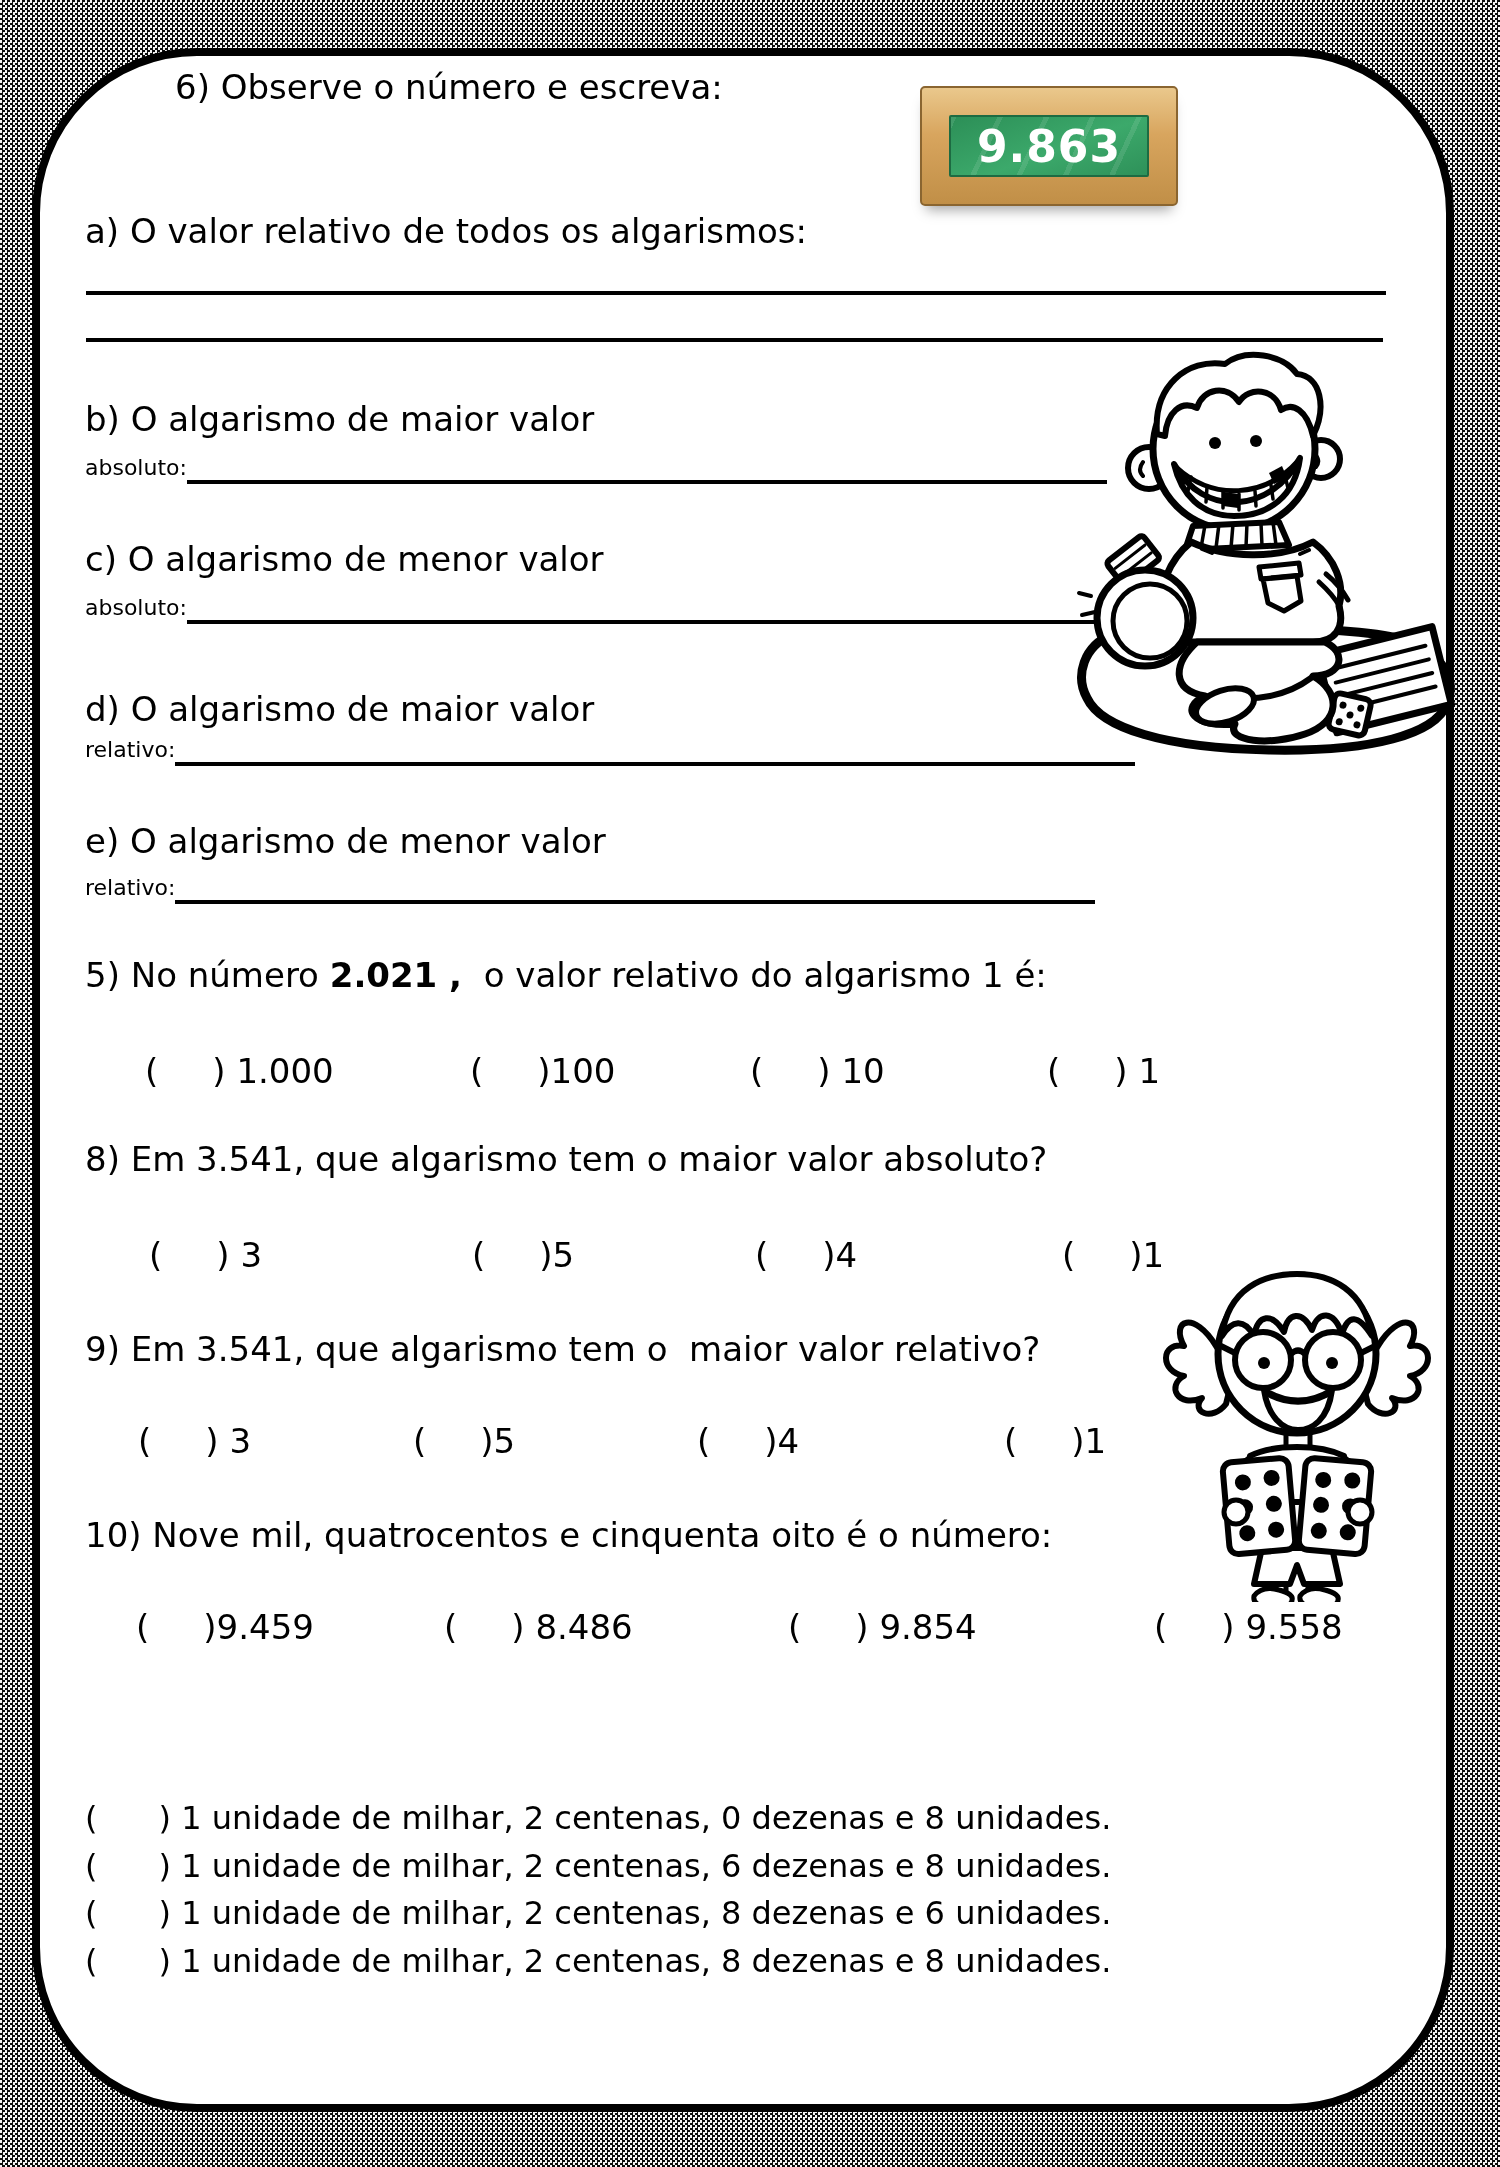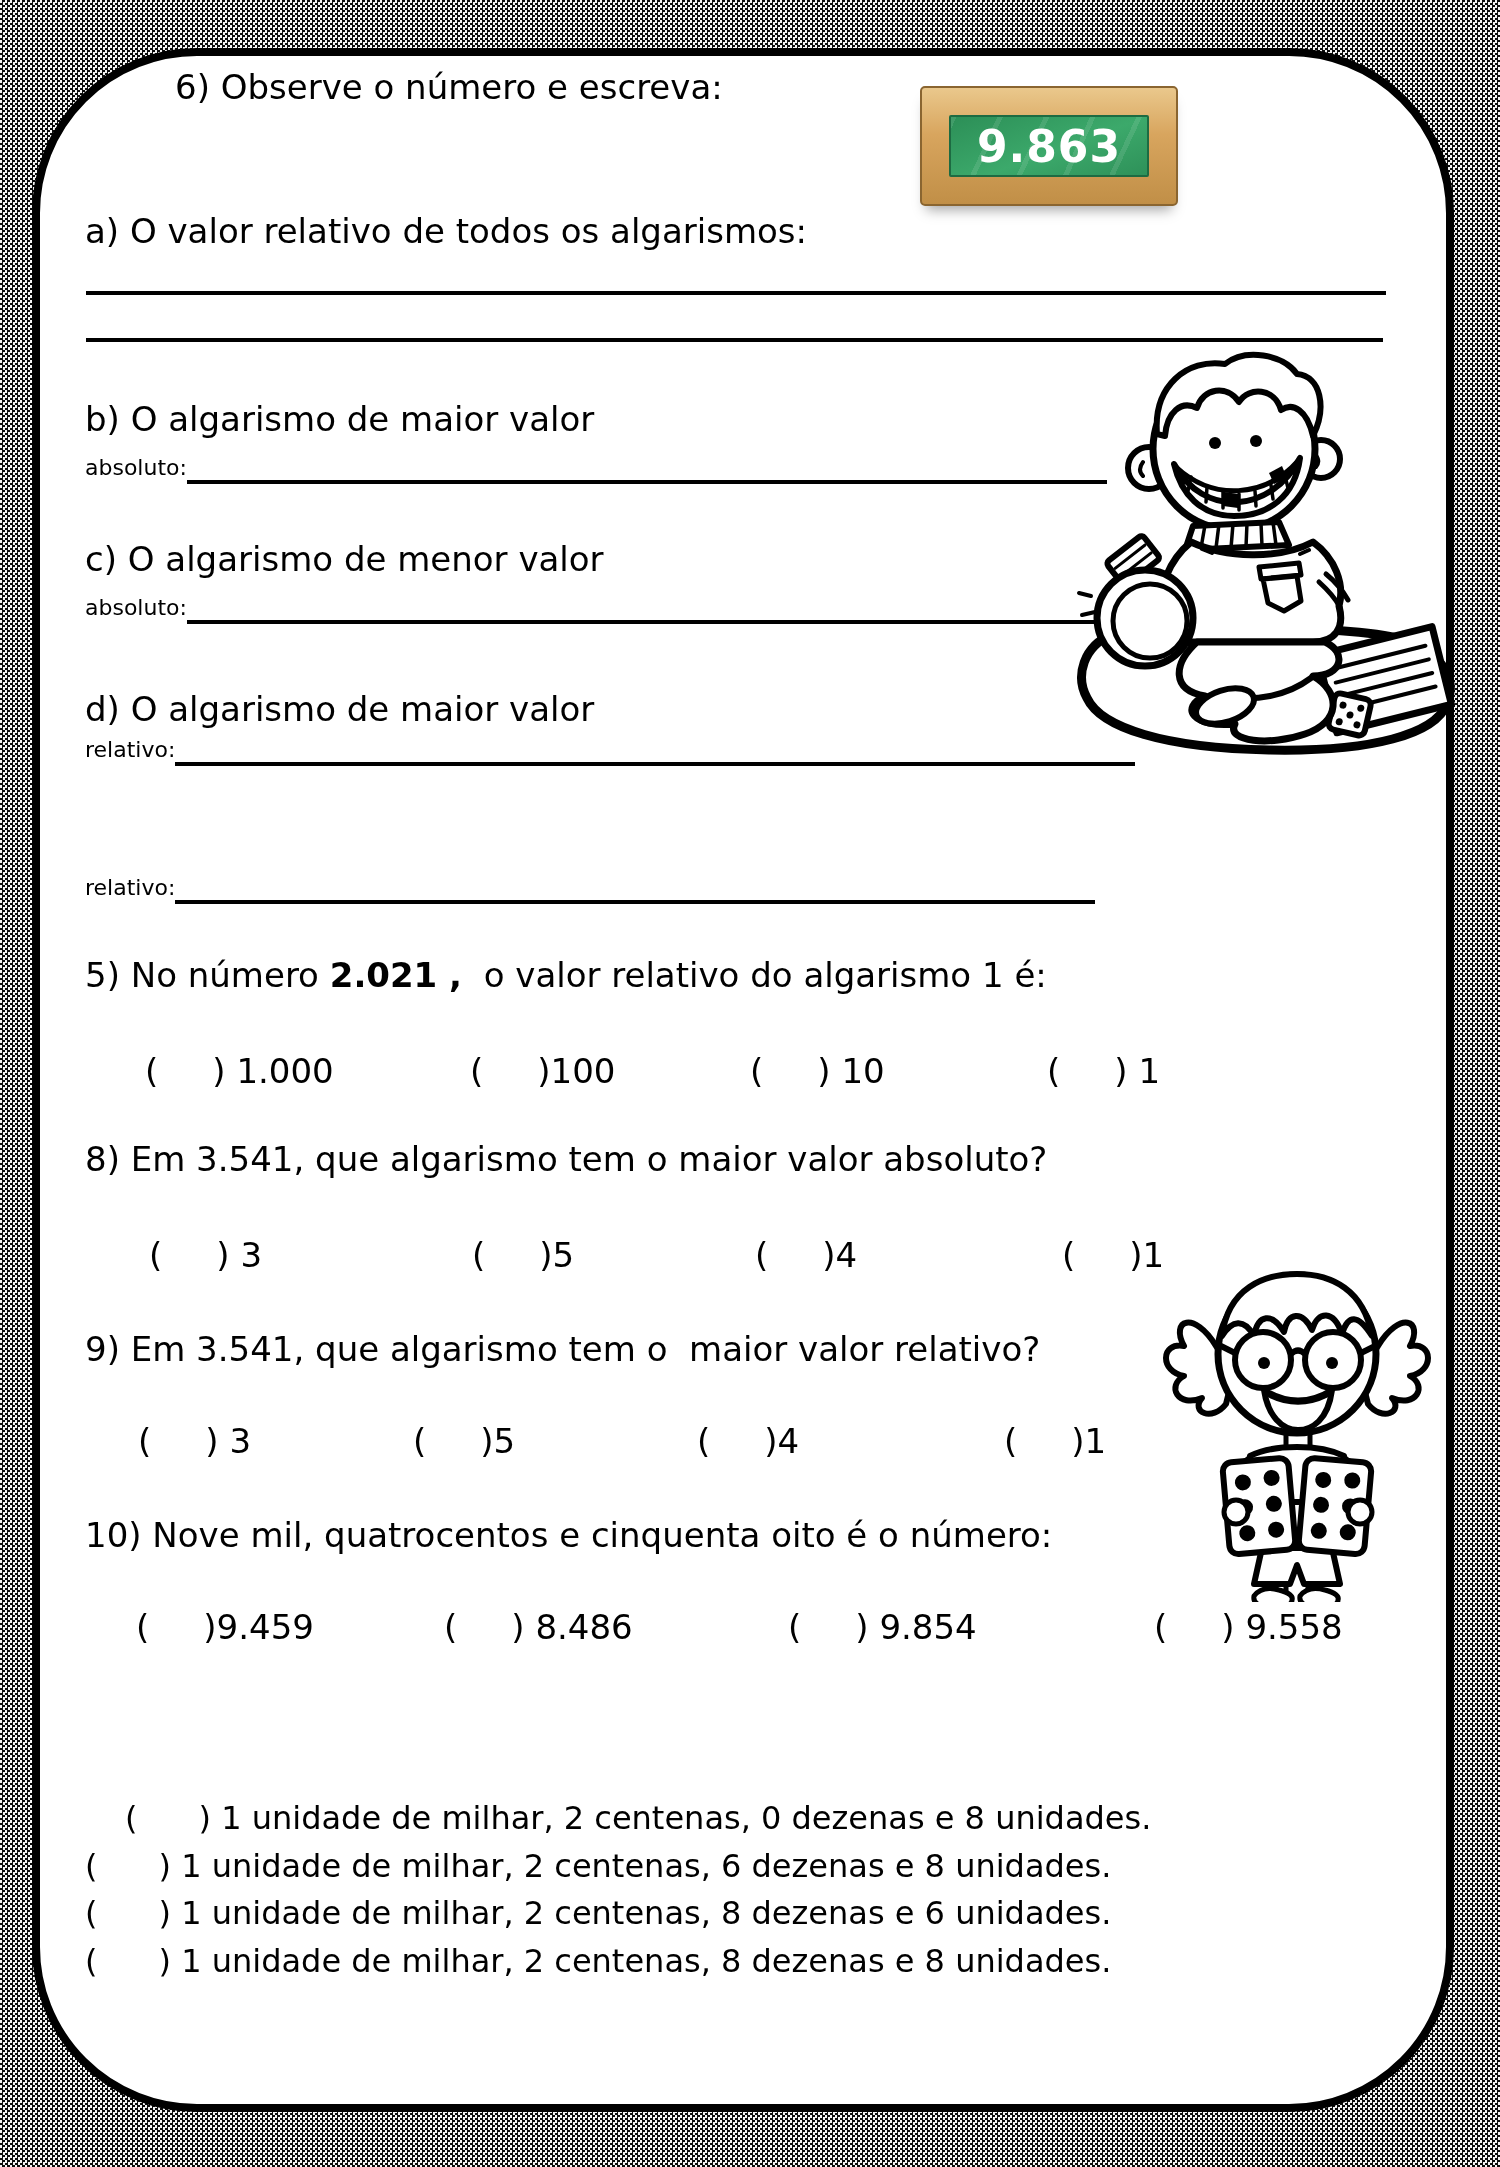--- a/index.html
+++ b/index.html
@@ -70,20 +70,21 @@
     <span class="lbl">absoluto:</span>
     <span class="blank"></span>
   </div>
 
   <div class="txt" style="left:85px;top:688px;">d) O algarismo de maior valor</div>
   <div class="fillrow" style="left:85px;top:730px;width:1050px;">
     <span class="lbl">relativo:</span>
     <span class="blank"></span>
   </div>
 
+  <div class="txt" style="left:85px;top:820px;">e) O algarismo de menor valor</div>
   <div class="fillrow" style="left:85px;top:868px;width:1010px;">
     <span class="lbl">relativo:</span>
     <span class="blank"></span>
   </div>
 
   <div class="txt" style="left:85px;top:954px;"><span>5) No número </span><span class="b">2.021 ,</span><span>  o valor relativo do algarismo 1 é:</span></div>
   <div class="opt" style="left:145px;top:1050px;">(     ) 1.000</div>
   <div class="opt" style="left:470px;top:1050px;">(     )100</div>
   <div class="opt" style="left:750px;top:1050px;">(     ) 10</div>
   <div class="opt" style="left:1047px;top:1050px;">(     ) 1</div>
@@ -99,21 +100,21 @@
   <div class="opt" style="left:413px;top:1420px;">(     )5</div>
   <div class="opt" style="left:697px;top:1420px;">(     )4</div>
   <div class="opt" style="left:1004px;top:1420px;">(     )1</div>
 
   <div class="txt" style="left:85px;top:1514px;">10) Nove mil, quatrocentos e cinquenta oito é o número:</div>
   <div class="opt" style="left:136px;top:1606px;">(     )9.459</div>
   <div class="opt" style="left:444px;top:1606px;">(     ) 8.486</div>
   <div class="opt" style="left:788px;top:1606px;">(     ) 9.854</div>
   <div class="opt" style="left:1154px;top:1606px;">(     ) 9.558</div>
 
-  <div class="opt11" style="left:85px;top:1798px;margin-left:40px;">(      ) 1 unidade de milhar, 2 centenas, 0 dezenas e 8 unidades.</div>
+  <div class="opt11" style="left:85px;top:1798px;">(      ) 1 unidade de milhar, 2 centenas, 0 dezenas e 8 unidades.</div>
   <div class="opt11" style="left:85px;top:1846px;">(      ) 1 unidade de milhar, 2 centenas, 6 dezenas e 8 unidades.</div>
   <div class="opt11" style="left:85px;top:1893px;">(      ) 1 unidade de milhar, 2 centenas, 8 dezenas e 6 unidades.</div>
   <div class="opt11" style="left:85px;top:1941px;">(      ) 1 unidade de milhar, 2 centenas, 8 dezenas e 8 unidades.</div>
 
   <svg style="left:1073px;top:346px;" width="387" height="414" viewBox="0 0 387 414">
     <g fill="#fff" stroke="#000" stroke-linejoin="round" stroke-linecap="round">
 
       <path d="M40,288 C10,300 2,330 14,352 C28,382 92,402 196,404 C300,406 362,388 374,358 C384,334 370,310 338,296 C298,280 122,276 40,288 Z" stroke-width="9"></path>
       <g stroke="none" fill="#000">
         <circle cx="80" cy="297" r="3.5"></circle>

